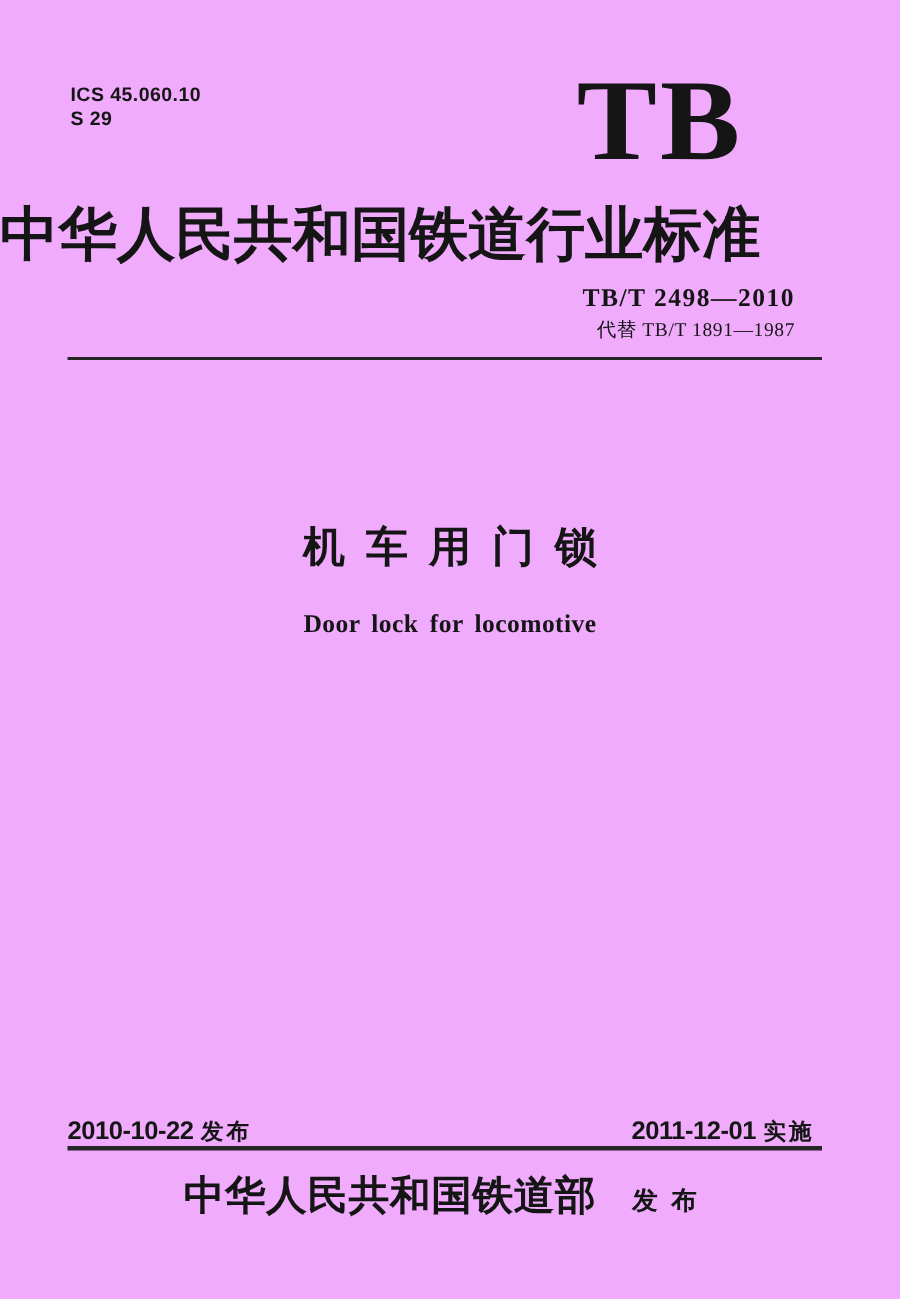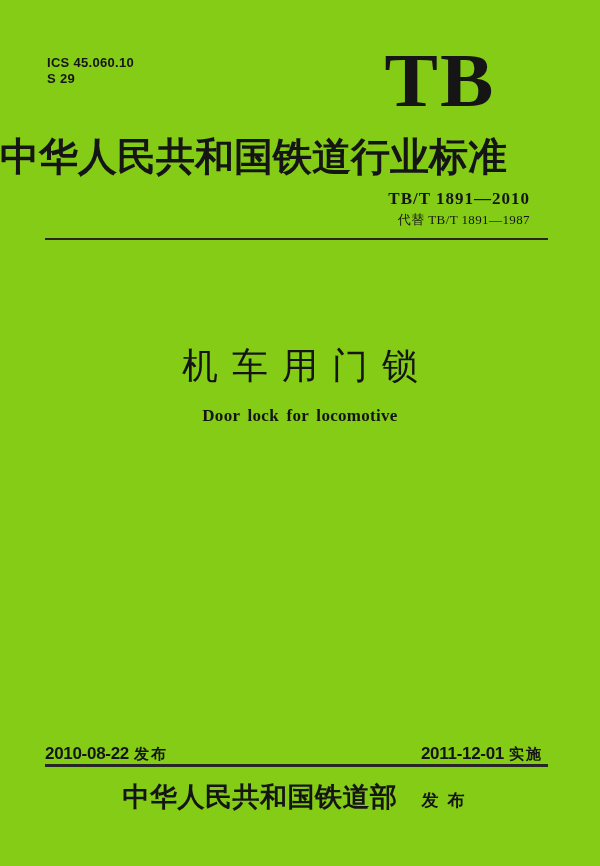--- a/index.html
+++ b/index.html
@@ -5,21 +5,21 @@
   html, body {
     margin: 0;
     padding: 0;
     background: #e8e8e8;
   }
   .page {
     position: relative;
     width: 600px;
     height: 866px;
     margin: 0 auto;
-    background: #84cc16;
+    background: #f0abfc;
     color: #151515;
     overflow: hidden;
     font-family: "Liberation Serif", serif;
   }
 
   
   .ics-block {
     position: absolute;
     left: 47px;
     top: 55px;
@@ -91,22 +91,22 @@
   .rule-top { top: 238px; height: 2px; }
   .rule-bottom { top: 764px; height: 2.5px; }
 
   
   .doc-title-cn {
     position: absolute;
     left: 0;
     top: 349px;
     width: 600px;
     text-align: center;
-    font-weight: normal;
-    font-size: 36px;
+    font-weight: bold;
+    font-size: 28px;
     line-height: 34px;
     letter-spacing: 14px;
     text-indent: 14px;
     white-space: nowrap;
   }
   .doc-title-en {
     position: absolute;
     left: 0;
     top: 406px;
     width: 600px;
@@ -173,32 +173,32 @@
   <div class="ics-block">
     <div>ICS 45.060.10</div>
     <div>S 29</div>
   </div>
 
   <div class="tb-logo">TB</div>
 
   <div class="org-title">中华人民共和国铁道行业标准</div>
 
   <div class="std-block">
-    <div class="std-number">TB/T 1891—2010</div>
+    <div class="std-number">TB/T 2498—2010</div>
     <div class="std-replaces">代替 TB/T 1891—1987</div>
   </div>
 
   <div class="rule rule-top"></div>
 
   <div class="doc-title-cn">机车用门锁</div>
   <div class="doc-title-en">Door lock for locomotive</div>
 
   <div class="dates-row">
     <div>
-      <span>2010-08-22</span><span class="date-label">发布</span>
+      <span>2010-10-22</span><span class="date-label">发布</span>
     </div>
     <div>
       <span>2011-12-01</span><span class="date-label">实施</span>
     </div>
   </div>
 
   <div class="rule rule-bottom"></div>
 
   <div class="publisher-row">
     <span class="publisher-name">中华人民共和国铁道部</span>

